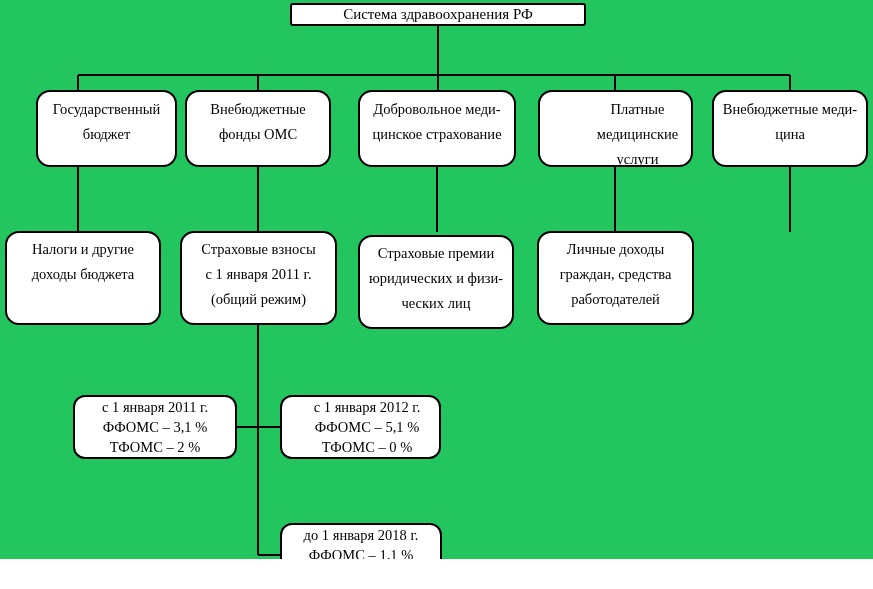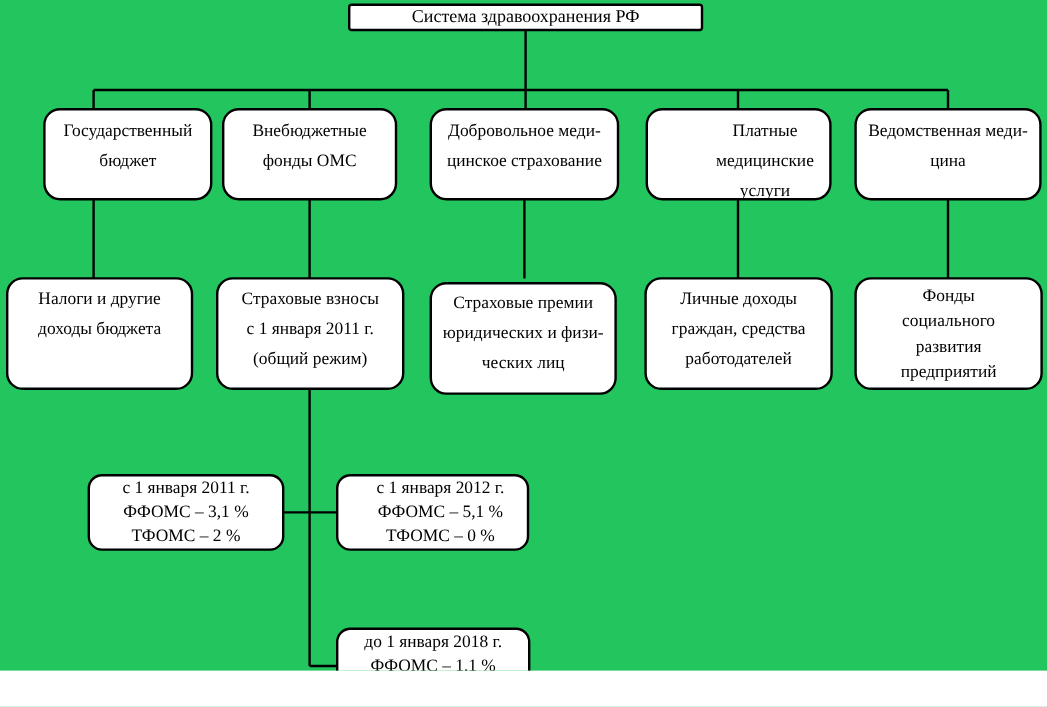--- a/index.html
+++ b/index.html
@@ -92,42 +92,38 @@
   <div class="node lv2" style="left:185px; top:90px; width:146px; height:77px;">Внебюджетные
 фонды ОМС</div>
 
   <div class="node lv2" style="left:358px; top:90px; width:158px; height:77px;font-family:Liberation Serif, serif;">Добровольное меди-
 цинское страхование</div>
 
   <div class="node lv2" style="left:538px; top:90px; width:155px; height:77px;padding-left:44px;">Платные
 медицинские
 услуги</div>
 
-  <div class="node lv2" style="left:712px; top:90px; width:156px; height:77px;">Ведомственная меди-
+  <div class="node lv2" style="left:712px; top:90px; width:156px; height:77px;">Внебюджетные меди-
 цина</div>
 
   <div class="node lv3" style="left:5px; top:231px; width:156px; height:94px;">Налоги и другие
 доходы бюджета</div>
 
   <div class="node lv3" style="left:180px; top:231px; width:157px; height:94px;">Страховые взносы
 с 1 января 2011 г.
 (общий режим)</div>
 
   <div class="node lv3" style="left:358px; top:235px; width:156px; height:94px;">Страховые премии
 юридических и физи-
 ческих лиц</div>
 
   <div class="node lv3" style="left:537px; top:231px; width:157px; height:94px;">Личные доходы
 граждан, средства
 работодателей</div>
 
-  <div class="node lv3 tight" style="left:712px; top:231px; width:157px; height:94px;">Фонды
-социального
-развития
-предприятий</div>
 
   <div class="node lv4" style="left:73px; top:395px; width:164px; height:64px;">с 1 января 2011 г.
 ФФОМС – 3,1 %
 ТФОМС – 2 %</div>
 
   <div class="node lv4" style="left:280px; top:395px; width:161px; height:64px;padding-left:13px;">с 1 января 2012 г.
 ФФОМС – 5,1 %
 ТФОМС – 0 %</div>
 
   <div class="node lv4" style="left:280px; top:523px; width:162px; height:64px;">до 1 января 2018 г.

